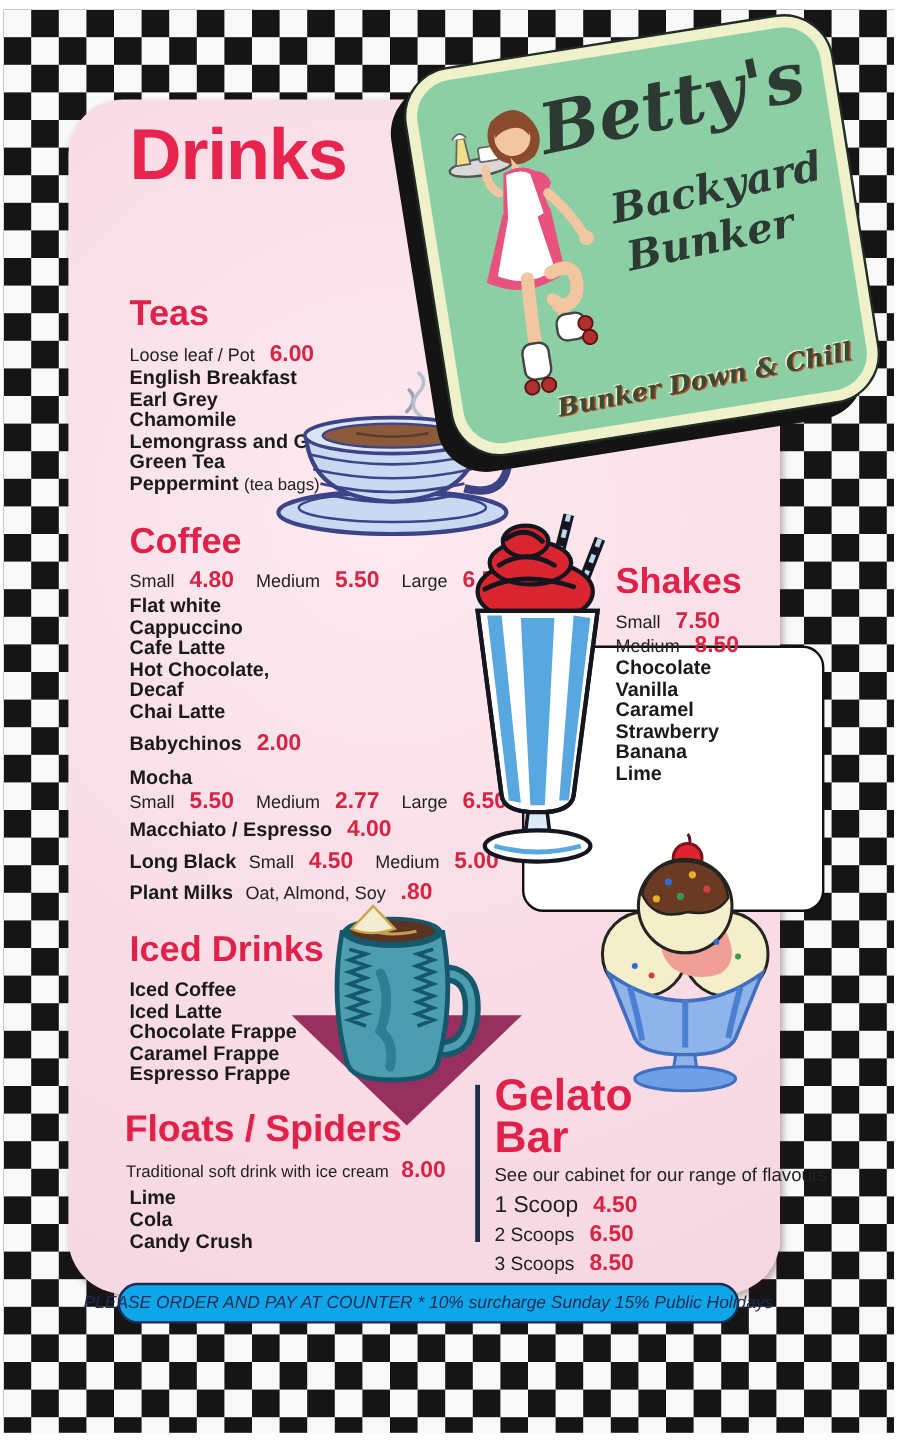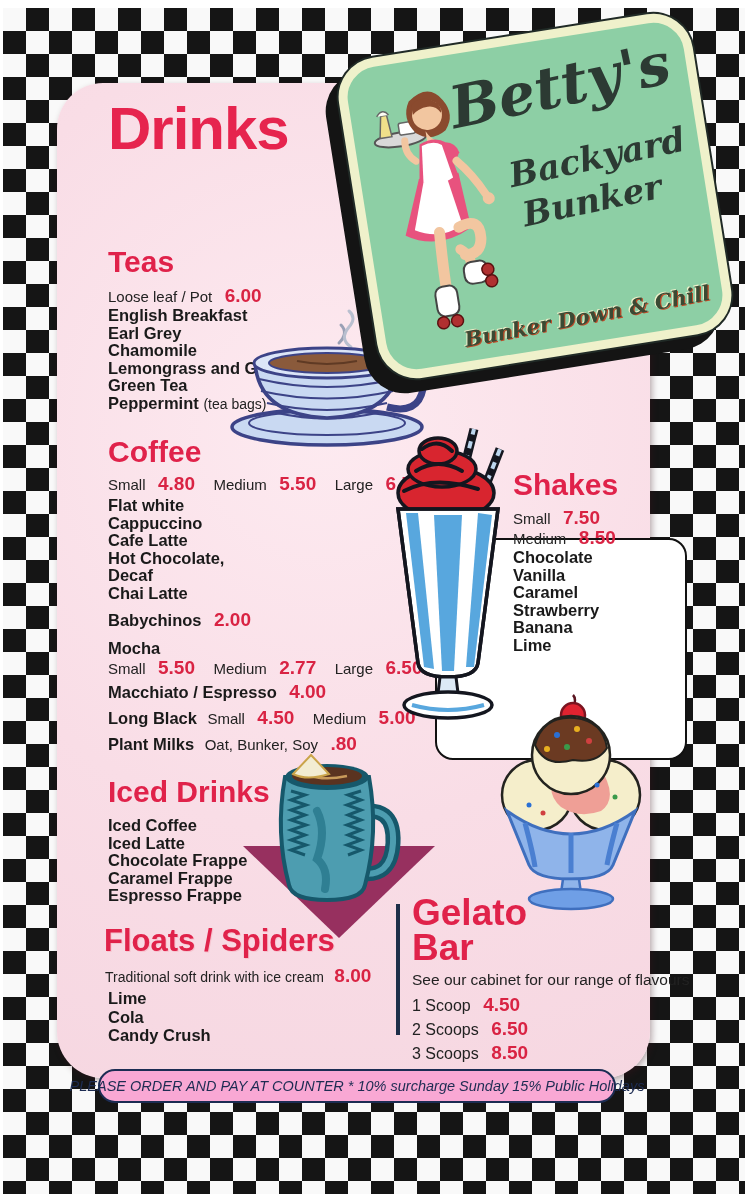--- a/index.html
+++ b/index.html
@@ -35,21 +35,21 @@
   .note{font-weight:normal;font-size:14px;color:#222;}
   
   .shakesbox{position:absolute;left:378px;top:455px;width:248px;height:218px;background:#fff;
        border:2.5px solid #111;border-radius:18px;}
   
   .triangle{position:absolute;left:243px;top:846px;width:0;height:0;
        border-left:96px solid transparent;border-right:96px solid transparent;
        border-top:92px solid #97305f;}
   .divider{position:absolute;left:396px;top:904px;width:4px;height:131px;background:#1e2f49;}
   .footer-pill{position:absolute;left:98px;top:1069px;width:514px;height:30px;border-radius:17px;
-       background:#f9a8d4;border:2.5px solid #1c2c53;display:flex;align-items:center;justify-content:center;}
+       background:#0ea5e9;border:2.5px solid #1c2c53;display:flex;align-items:center;justify-content:center;}
   .footer-pill span{font-style:italic;font-size:14.5px;font-weight:500;color:#1d2c52;white-space:nowrap;}
   svg{position:absolute;overflow:visible;}
 </style>
 </head>
 <body>
 
 <div class="checker"></div>
 
 <div class="card">
 
@@ -120,21 +120,21 @@
   </div>
   <div class="abs" style="left:51px;top:624px;">
     <span class="lbl">Long Black</span>
     <span class="reg" style="margin-left:6px;">Small</span>
     <span class="pr gap">4.50</span>
     <span class="reg">Medium</span>
     <span class="pr gap">5.00</span>
   </div>
   <div class="abs" style="left:51px;top:650px;">
     <span class="lbl">Plant Milks</span>
-    <span class="reg" style="margin-left:6px;">Oat, Bunker, Soy</span>
+    <span class="reg" style="margin-left:6px;">Oat, Almond, Soy</span>
     <span class="pr gap">.80</span>
   </div>
 
   <div class="shakesbox"></div>
   <div class="abs h-red" style="left:456px;top:385px;font-size:30px;">Shakes</div>
   <div class="abs" style="left:456px;top:424px;">
     <span class="reg">Small</span>
     <span class="pr gap">7.50</span>
   </div>
   <div class="abs" style="left:456px;top:444px;">
@@ -209,21 +209,21 @@
   </div>
 
   <div class="divider" style="left:339px;top:821px;"></div>
   <div class="abs h-red" style="left:355px;top:812px;font-size:37px;line-height:35px;">
     <div>Gelato</div>
     <div>Bar</div>
   </div>
   <div class="abs reg" style="left:355px;top:888px;font-size:15.5px;">See our cabinet for our range of flavours</div>
   <div class="abs" style="left:355px;top:910px;line-height:23px;">
     <div>
-      <span class="reg" style="font-size:16px;">1 Scoop</span>
+      <span class="reg" style="font-size:19px;">1 Scoop</span>
       <span class="pr gap">4.50</span>
     </div>
     <div>
       <span class="reg" style="font-size:16px;">2 Scoops</span>
       <span class="pr gap">6.50</span>
     </div>
     <div>
       <span class="reg" style="font-size:16px;">3 Scoops</span>
       <span class="pr gap">8.50</span>
     </div>

